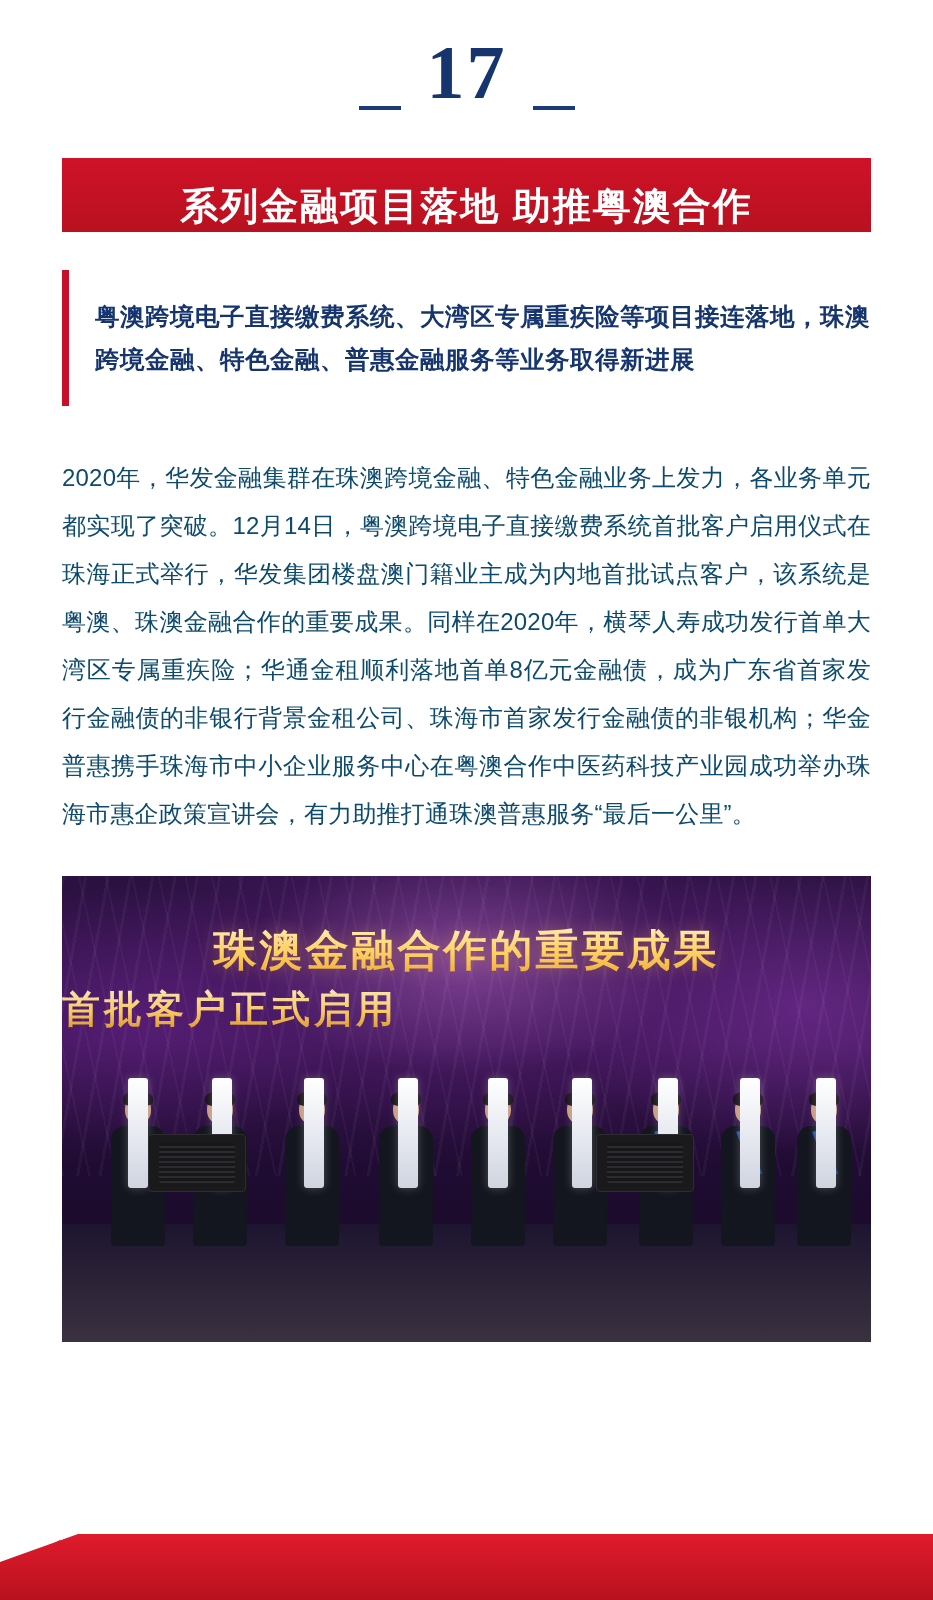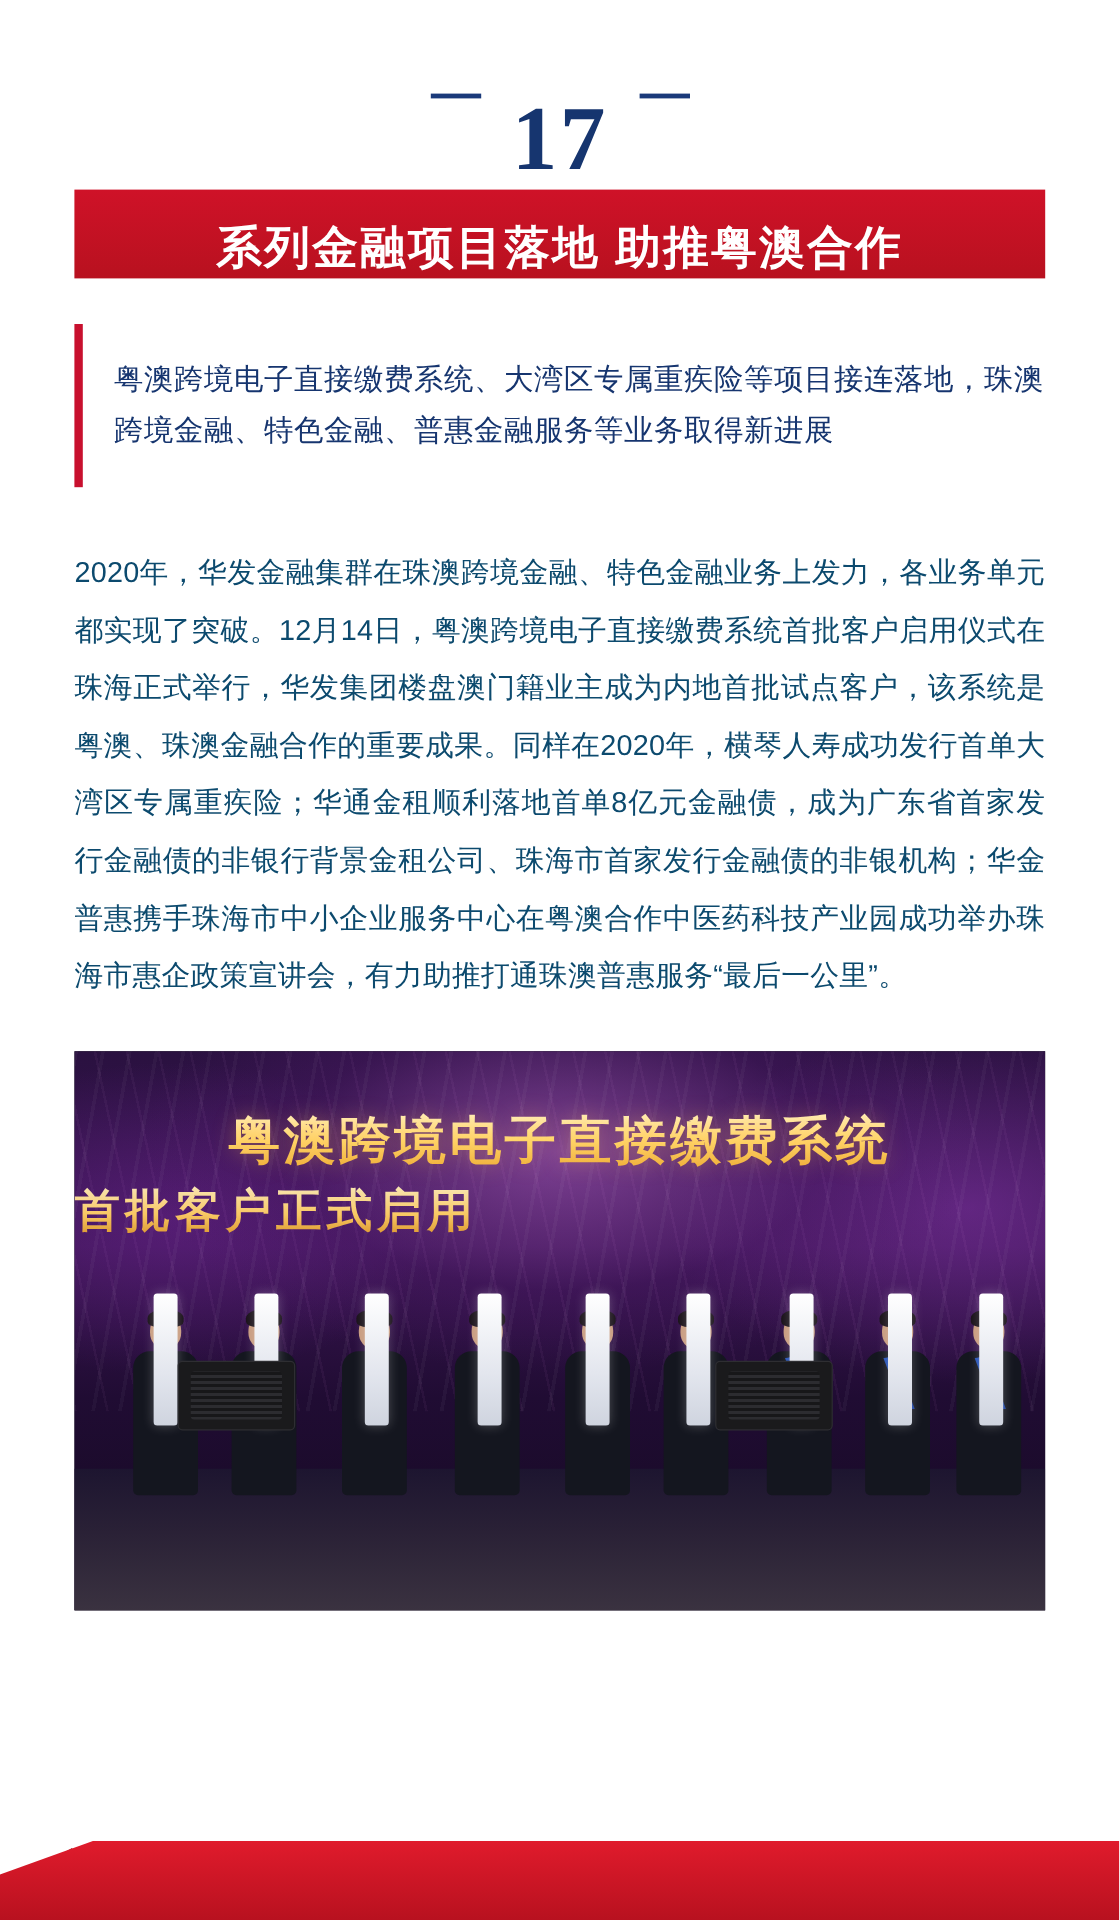--- a/index.html
+++ b/index.html
@@ -19,21 +19,21 @@
     width: 933px;
     height: 1600px;
     position: relative;
     background: #ffffff;
     box-sizing: border-box;
   }
 
   
   .num-header {
     display: flex;
-    align-items: flex-start;
+    align-items: flex-end;
     justify-content: center;
     gap: 26px;
     padding-top: 78px;
     height: 110px;
     box-sizing: border-box;
   }
   .num-dash {
     width: 42px;
     height: 4px;
     background: #1a3a7a;
@@ -75,21 +75,21 @@
   }
   .lead-bar {
     width: 7px;
     background: #c8102e;
     flex: 0 0 7px;
     margin-right: 26px;
   }
   .lead-text {
     color: #16356f;
     font-size: 24.5px;
-    font-weight: normal;
+    font-weight: bold;
     line-height: 1.78;
     letter-spacing: 0.5px;
   }
 
   
   .body-text {
     margin: 48px 62px 0 62px;
     color: #0c4a6e;
     font-size: 24px;
     line-height: 2.0;
@@ -272,21 +272,21 @@
     <span class="lead-bar"></span>
     <p class="lead-text">粤澳跨境电子直接缴费系统、大湾区专属重疾险等项目接连落地，珠澳跨境金融、特色金融、普惠金融服务等业务取得新进展</p>
   </div>
 
   <p class="body-text">2020年，华发金融集群在珠澳跨境金融、特色金融业务上发力，各业务单元都实现了突破。12月14日，粤澳跨境电子直接缴费系统首批客户启用仪式在珠海正式举行，华发集团楼盘澳门籍业主成为内地首批试点客户，该系统是粤澳、珠澳金融合作的重要成果。同样在2020年，横琴人寿成功发行首单大湾区专属重疾险；华通金租顺利落地首单8亿元金融债，成为广东省首家发行金融债的非银行背景金租公司、珠海市首家发行金融债的非银机构；华金普惠携手珠海市中小企业服务中心在粤澳合作中医药科技产业园成功举办珠海市惠企政策宣讲会，有力助推打通珠澳普惠服务“最后一公里”。</p>
 
   <div class="photo-wrap">
     <div class="stage-bg"></div>
     <div class="stage-rays"></div>
 
-    <div class="screen-title">粤澳跨境电子直接缴费系统</div>
+    <div class="screen-title">珠澳金融合作的重要成果</div>
     <div class="screen-sub">首批客户正式启用</div>
 
     <div class="stage-floor"></div>
 
     <div class="people-row">
       <div class="person" style="left:38px;">
           <div class="p-head">
             <span class="p-hair"></span>
           </div>
           <div class="p-body">

